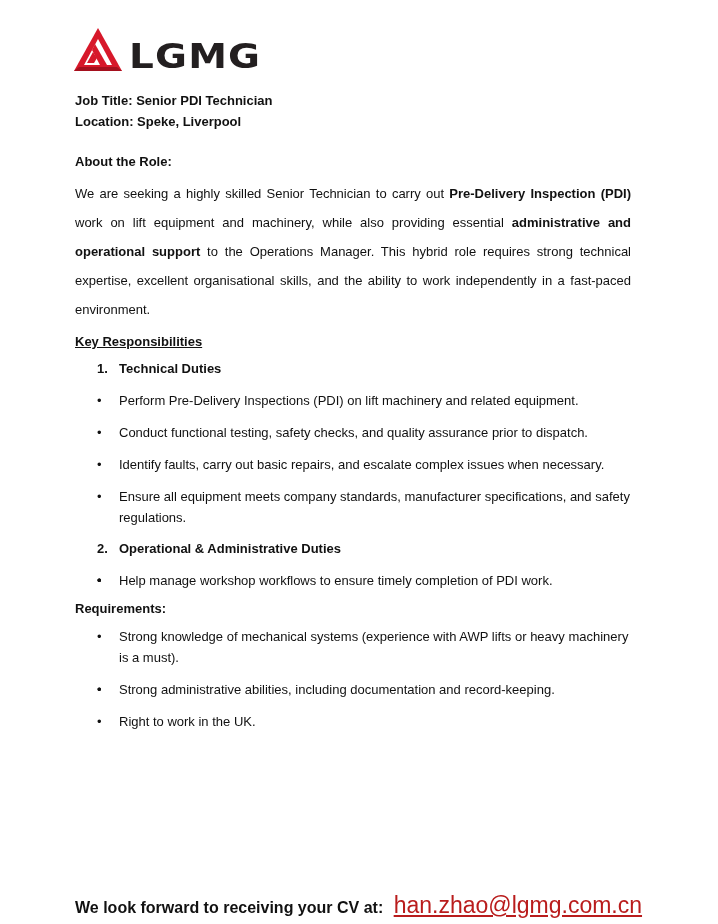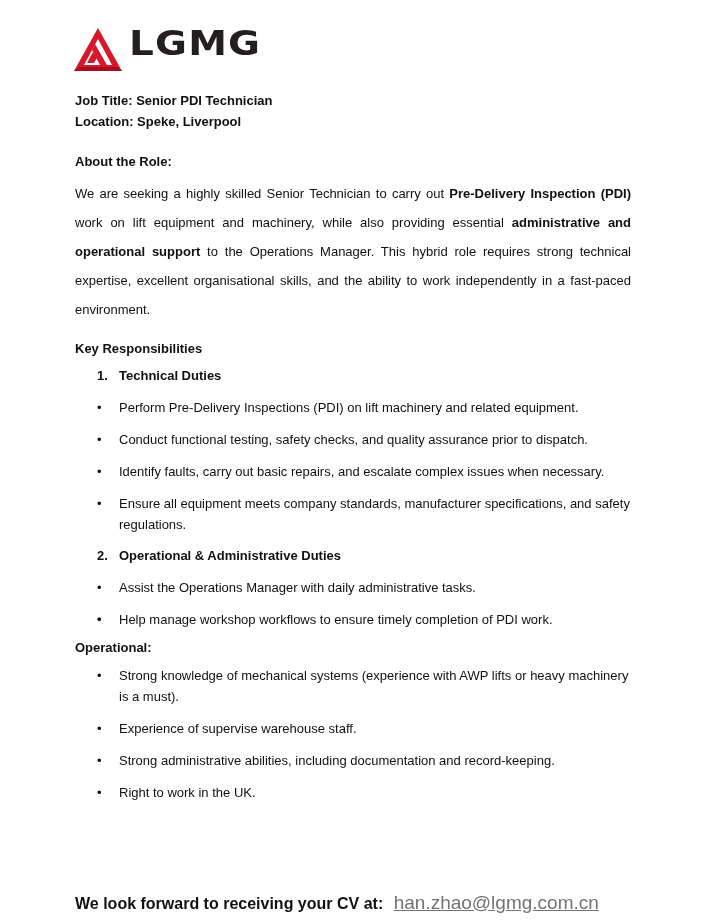--- a/index.html
+++ b/index.html
@@ -1,34 +1,34 @@
 <!DOCTYPE html>
 <html><head>
 <meta charset="utf-8">
 <style>
   html, body { margin: 0; padding: 0; background: #ffffff; }
   body { width: 718px; height: 924px; position: relative; overflow: hidden;
          font-family: "Liberation Sans", "DejaVu Sans", sans-serif; color: #111111; }
-  .logo { position: absolute; left: 73px; top: 27px; display: flex; align-items: flex-start; }
+  .logo { position: absolute; left: 73px; top: 27px; display: flex; align-items: flex-end; }
   .logo svg { display: block; }
   .logo-text { font-family: "DejaVu Sans", sans-serif; font-weight: 900; font-size: 33px;
                color: #231f20; letter-spacing: 1px; margin-left: 6px; transform: scaleX(1.18);
                transform-origin: left center; line-height: 1; }
   .content { position: absolute; left: 75px; top: 90px; width: 556px; font-size: 13px; }
   .meta-line { font-weight: bold; line-height: 21px; margin: 0; }
   .heading { font-weight: bold; margin: 0; }
   .para { text-align: justify; line-height: 29px; margin: 0; }
   .para b { font-weight: bold; }
   .num-item { position: relative; padding-left: 44px; font-weight: bold; line-height: 21px; }
   .num-item .num { position: absolute; left: 22px; }
   .bullet { position: relative; padding-left: 44px; line-height: 21px; }
   .bullet .dot { position: absolute; left: 22px; top: 0; }
   .footer { position: absolute; left: 75px; top: 892px; font-size: 16px; white-space: nowrap; }
   .footer .lead { font-weight: bold; }
-  .footer .email { font-size: 19px; text-decoration: underline; color: #737373; margin-left: 6px; }
+  .footer .email { font-size: 23px; text-decoration: underline; color: #b91c1c; margin-left: 6px; }
 </style>
 </head>
 <body>
 
 <div class="logo">
   <svg width="50" height="46" viewBox="0 0 50 46">
     <polygon points="25,1 49,44 1,44" fill="#d7182a"></polygon>
     <polygon points="25,12 39,38 11,38" fill="#ffffff"></polygon>
     <polygon points="22,17 34,38 27,38 19,23" fill="#d7182a"></polygon>
     <polygon points="14,36 20,25 24,31 21,36" fill="#d7182a"></polygon>
@@ -37,42 +37,42 @@
   <span class="logo-text">LGMG</span>
 </div>
 
 <div class="content">
   <p class="meta-line">Job Title: Senior PDI Technician</p>
   <p class="meta-line">Location: Speke, Liverpool</p>
 
   <p class="heading" style="margin-top:22px;">About the Role:</p>
   <p class="para" style="margin-top:10px;"><span>We are seeking a highly skilled Senior Technician to carry out </span><b>Pre-Delivery Inspection (PDI)</b><span> work on lift equipment and machinery, while also providing essential </span><b>administrative and operational support</b><span> to the Operations Manager. This hybrid role requires strong technical expertise, excellent organisational skills, and the ability to work independently in a fast-paced environment.</span></p>
 
-  <p class="heading" style="margin-top:17px;">Key Responsibilities</p>
+  <p class="heading" style="margin-top:10px;text-decoration:underline;">Key Responsibilities</p>
 
   <div class="num-item" style="margin-top:9px;">
     <span class="num">1.</span>
     <span>Technical Duties</span>
   </div>
   <div class="bullet" style="margin-top:11px;"><span class="dot">•</span><span>Perform Pre-Delivery Inspections (PDI) on lift machinery and related equipment.</span></div>
   <div class="bullet" style="margin-top:11px;"><span class="dot">•</span><span>Conduct functional testing, safety checks, and quality assurance prior to dispatch.</span></div>
   <div class="bullet" style="margin-top:11px;"><span class="dot">•</span><span>Identify faults, carry out basic repairs, and escalate complex issues when necessary.</span></div>
   <div class="bullet" style="margin-top:11px;"><span class="dot">•</span><span>Ensure all equipment meets company standards, manufacturer specifications, and safety regulations.</span></div>
 
   <div class="num-item" style="margin-top:10px;">
     <span class="num">2.</span>
     <span>Operational &amp; Administrative Duties</span>
   </div>
-  <div class="bullet" style="margin-top:11px;"><span class="dot">•</span><span>Assist the Operations Manager with daily administrative tasks.</span></div>
+  <div class="bullet" style="margin-top:11px;"><span class="dot">•</span></div>
   <div class="bullet" style="margin-top:11px;"><span class="dot">•</span></div>
   <div class="bullet" style="margin-top:11px;"><span class="dot">•</span><span>Help manage workshop workflows to ensure timely completion of PDI work.</span></div>
 
-  <p class="heading" style="margin-top:10px;">Operational:</p>
+  <p class="heading" style="margin-top:10px;">Requirements:</p>
   <div class="bullet" style="margin-top:10px;"><span class="dot">•</span><span>Strong knowledge of mechanical systems (experience with AWP lifts or heavy machinery is a must).</span></div>
-  <div class="bullet" style="margin-top:11px;"><span class="dot">•</span><span>Experience of supervise warehouse staff.</span></div>
+  <div class="bullet" style="margin-top:11px;"><span class="dot">•</span></div>
   <div class="bullet" style="margin-top:11px;"><span class="dot">•</span><span>Strong administrative abilities, including documentation and record-keeping.</span></div>
   <div class="bullet" style="margin-top:11px;"><span class="dot">•</span><span>Right to work in the UK.</span></div>
 </div>
 
 <div class="footer">
   <span class="lead">We look forward to receiving your CV at:</span>
   <a class="email">han.zhao@lgmg.com.cn</a>
 </div>
 
 </body></html>

